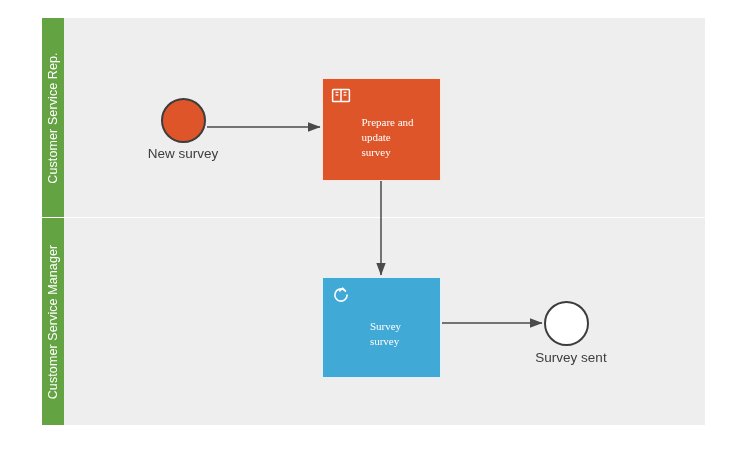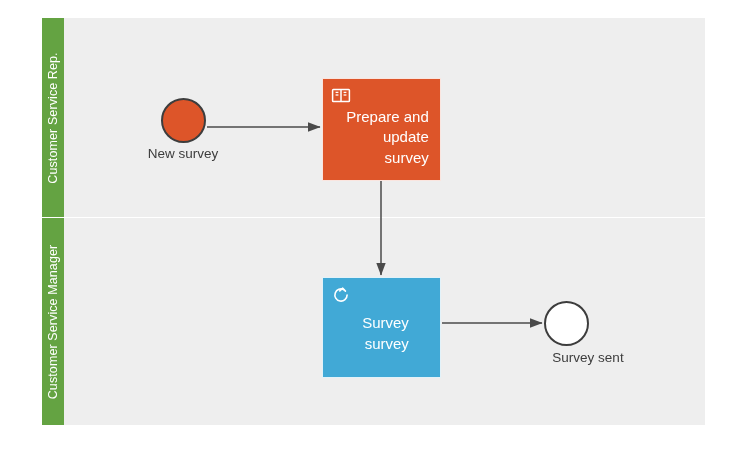--- a/index.html
+++ b/index.html
@@ -106,21 +106,21 @@
   .event-label {
     position: absolute;
     text-align: center;
     color: #3d3d3d;
     font-size: 13.5px;
     font-family: "Liberation Sans", sans-serif;
     white-space: nowrap;
     line-height: 1.1;
   }
   .label-start { left: 93px;  top: 147px; width: 180px; }
-  .label-end   { left: 498px; top: 351px; width: 180px; }
+  .label-end   { left: 481px; top: 351px; width: 180px; }
 
   
   .task {
     position: absolute;
     box-sizing: border-box;
     border: 1px solid rgba(255,255,255,0.85);
     display: flex;
     align-items: center;
     justify-content: center;
   }
@@ -133,23 +133,23 @@
   }
   .task-approve {
     left: 322px;
     top: 277px;
     width: 119px;
     height: 101px;
     background: #41a9d6;
   }
   .task-label {
     color: #ffffff;
-    font-size: 15px;
-    font-family: Liberation Sans, sans-serif;
-    text-align: right;
+    font-size: 11px;
+    font-family: Liberation Serif, serif;
+    text-align: left;
     line-height: 1.35;
     padding: 0 8px;
     white-space: pre-line;
   }
   .task-prepare .task-label { transform: translate(6px, 8px); }
   .task-approve .task-label { transform: translate(4px, 6px); }
 
   .task-icon {
     position: absolute;
     left: 8px;

